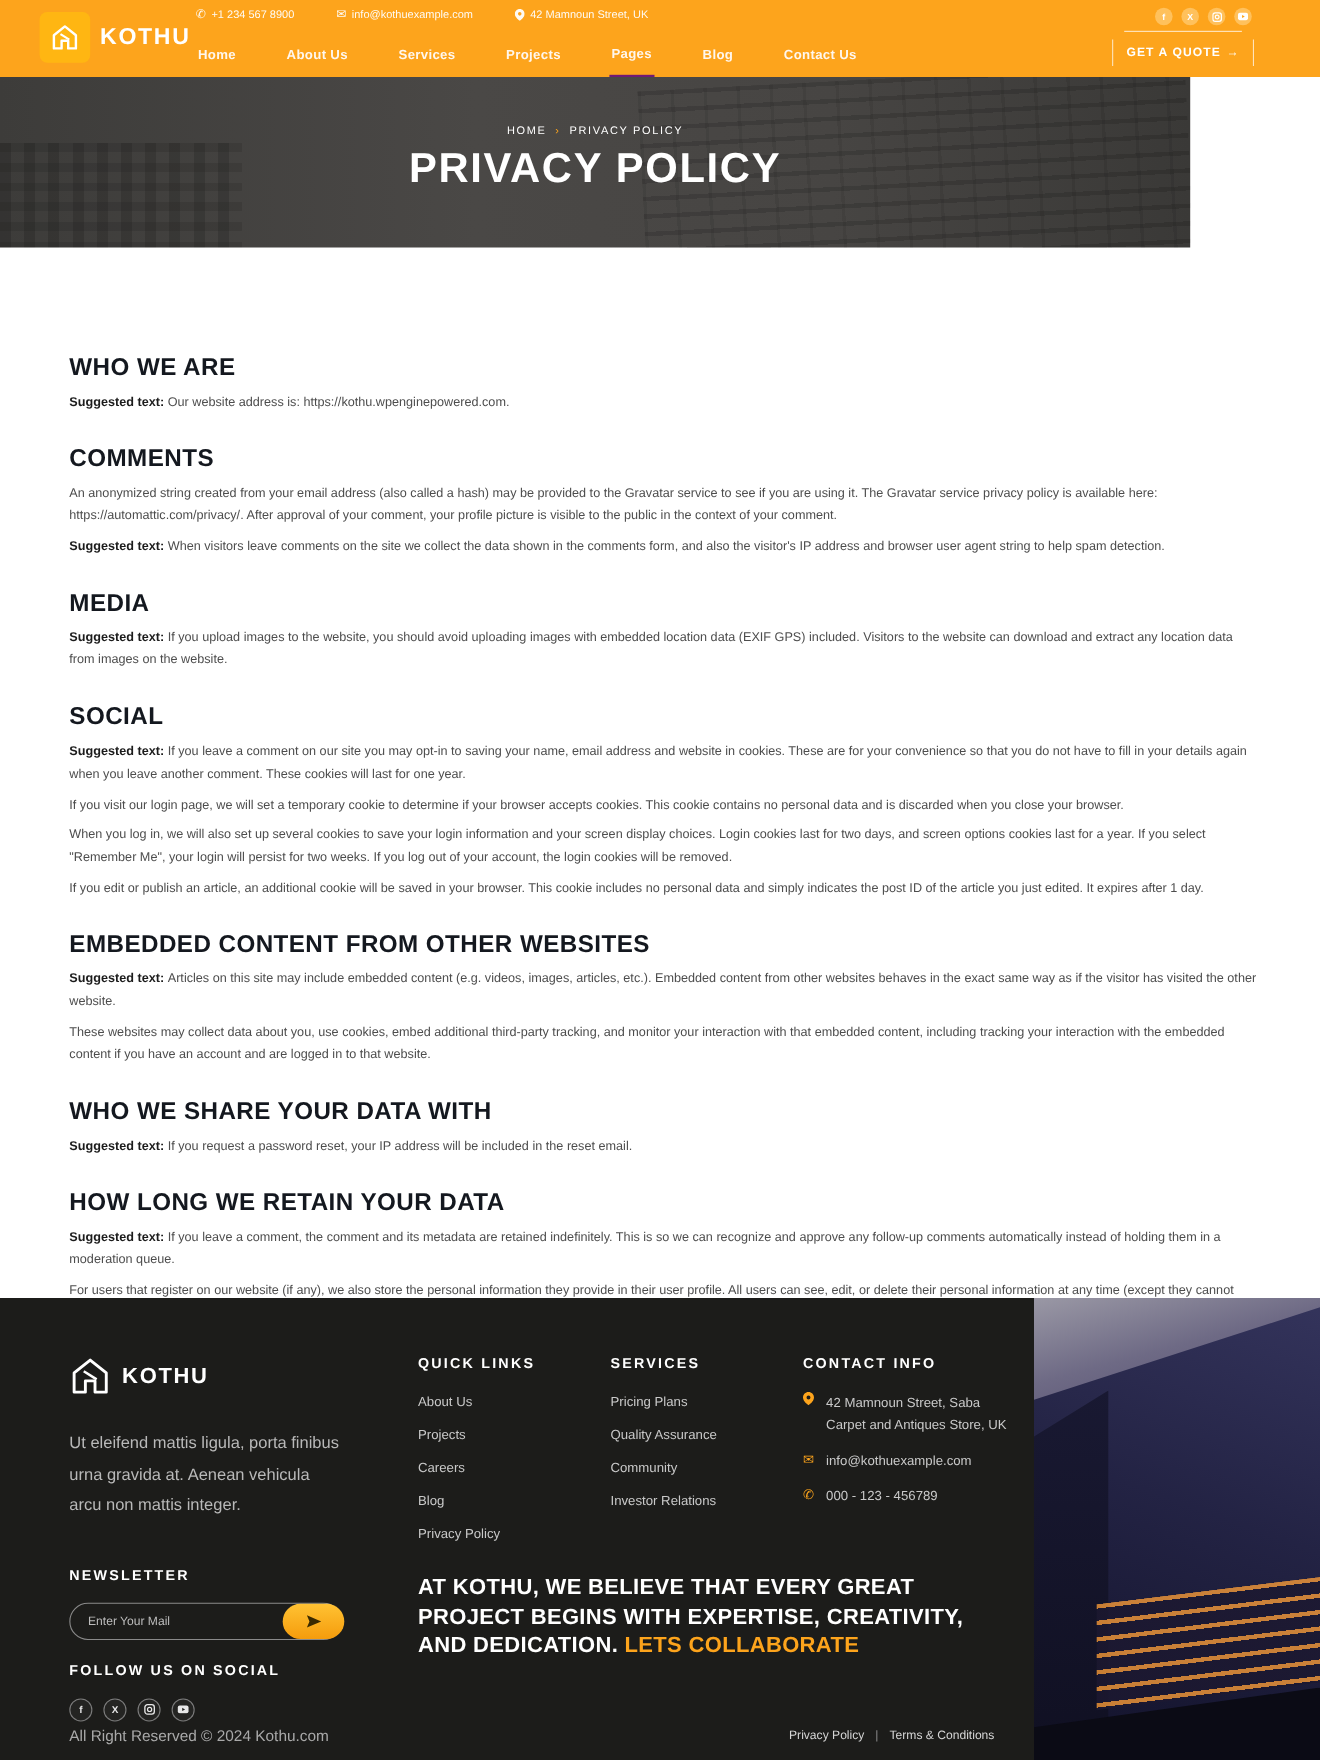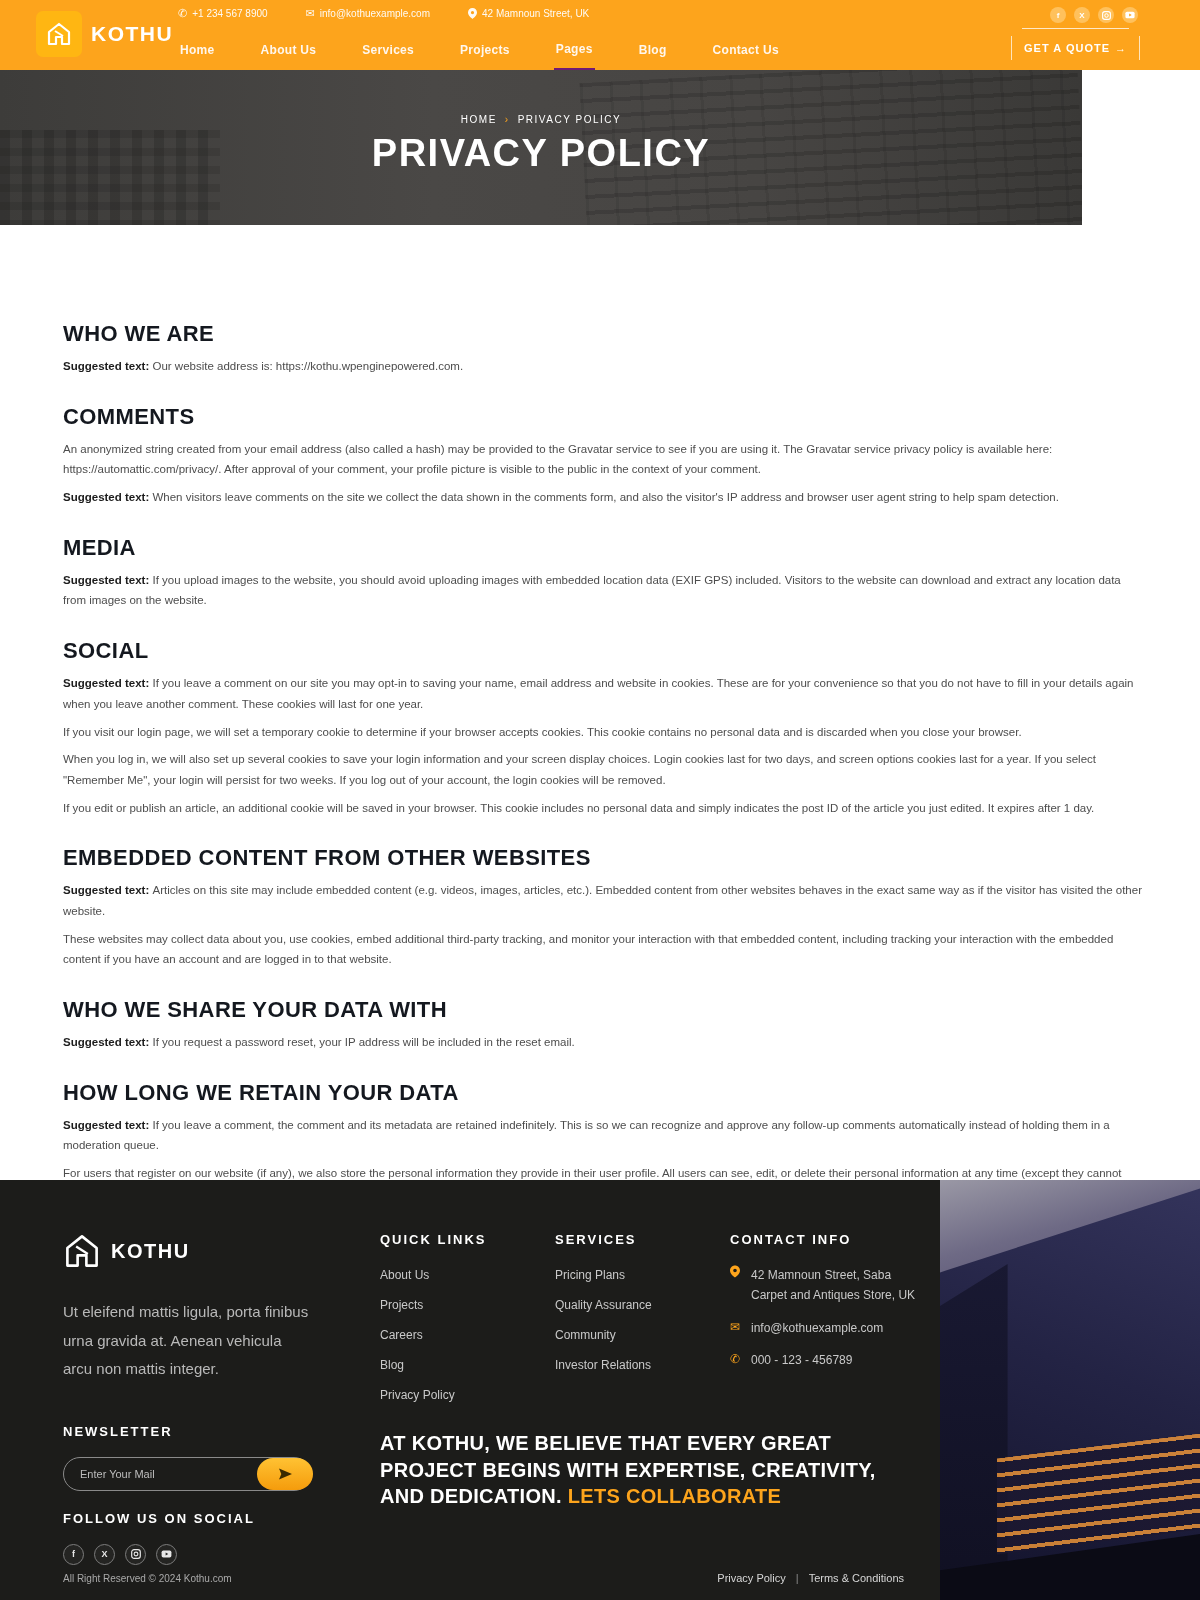--- a/index.html
+++ b/index.html
@@ -61,21 +61,21 @@
   .f-soc { width:21px; height:21px; border-radius:50%; border:1px solid #7c7c7c; background:#242422; color:#e8e8e8; font-size:9px; font-weight:700; display:flex; align-items:center; justify-content:center; cursor:pointer; }
   .f-links { list-style:none; }
   .f-links li { margin-bottom:12px; }
   .f-links a { font-size:12px; color:#c9c9c9; text-decoration:none; }
   .c-row { display:flex; gap:9px; margin-bottom:12px; width:200px; }
   .c-ic { color:#fda41c; flex:0 0 12px; font-size:12px; line-height:1.5; display:inline-flex; }
   .c-txt { font-size:12px; color:#c9c9c9; line-height:1.7; }
   .statement { position:absolute; left:380px; top:250px; width:535px; font-size:20px; font-weight:800; color:#ffffff; line-height:1.33; letter-spacing:.3px; }
   .statement .accent { color:#fda41c; }
   .f-bottom { position:absolute; left:0; bottom:0; width:940px; height:44px; display:flex; align-items:center; justify-content:space-between; padding:0 36px 0 63px; }
-  .f-bottom .copy { font-size:10px; color:#a9a9a9; }
+  .f-bottom .copy { font-size:14px; color:#a9a9a9; }
   .f-legal { display:flex; gap:10px; align-items:center; font-size:11px; }
   .f-legal a { color:#d6d6d6; text-decoration:none; }
   .f-legal .bar { color:#8a8a8a; }
   
   .photo { position:absolute; right:0; top:0; width:260px; height:420px;
     background:linear-gradient(165deg,#9a98a5 0%,#6e6a85 16%,#4a4466 38%,#2c2745 62%,#1c1830 100%); }
   .photo .bldg { position:absolute; inset:0; background:linear-gradient(200deg,#34345c 0%,#232344 45%,#12122a 100%);
     clip-path:polygon(0 22%, 100% 2%, 100% 100%, 0 100%); }
   .photo .face { position:absolute; inset:0; background:linear-gradient(180deg,#1b1b36 0%,#101022 100%);
     clip-path:polygon(0 30%, 26% 20%, 26% 100%, 0 100%); }

